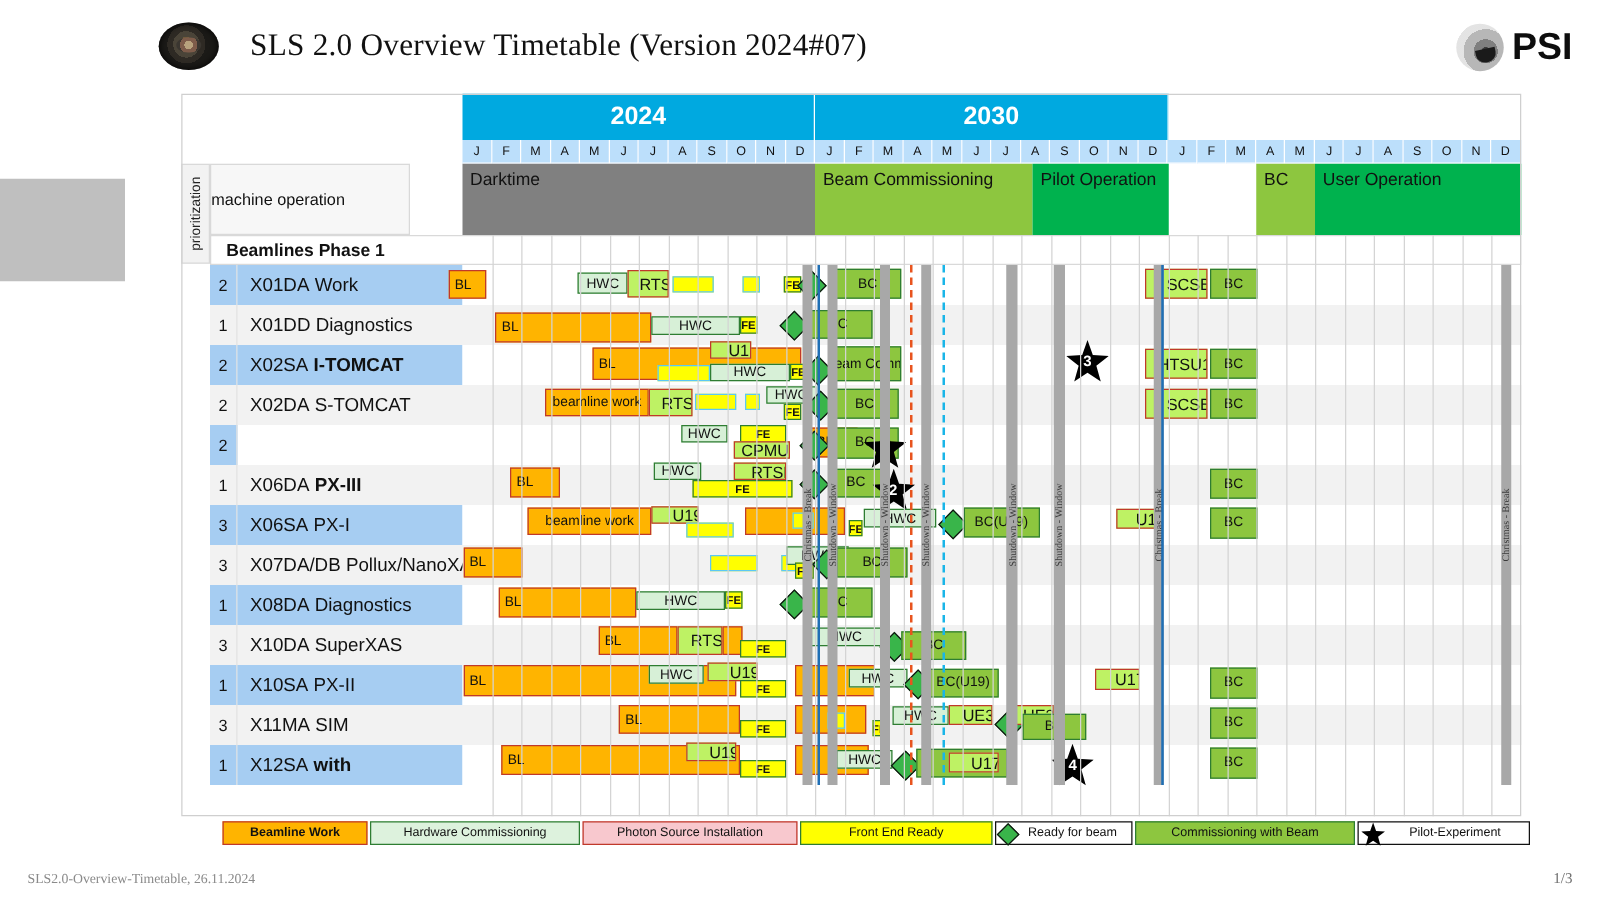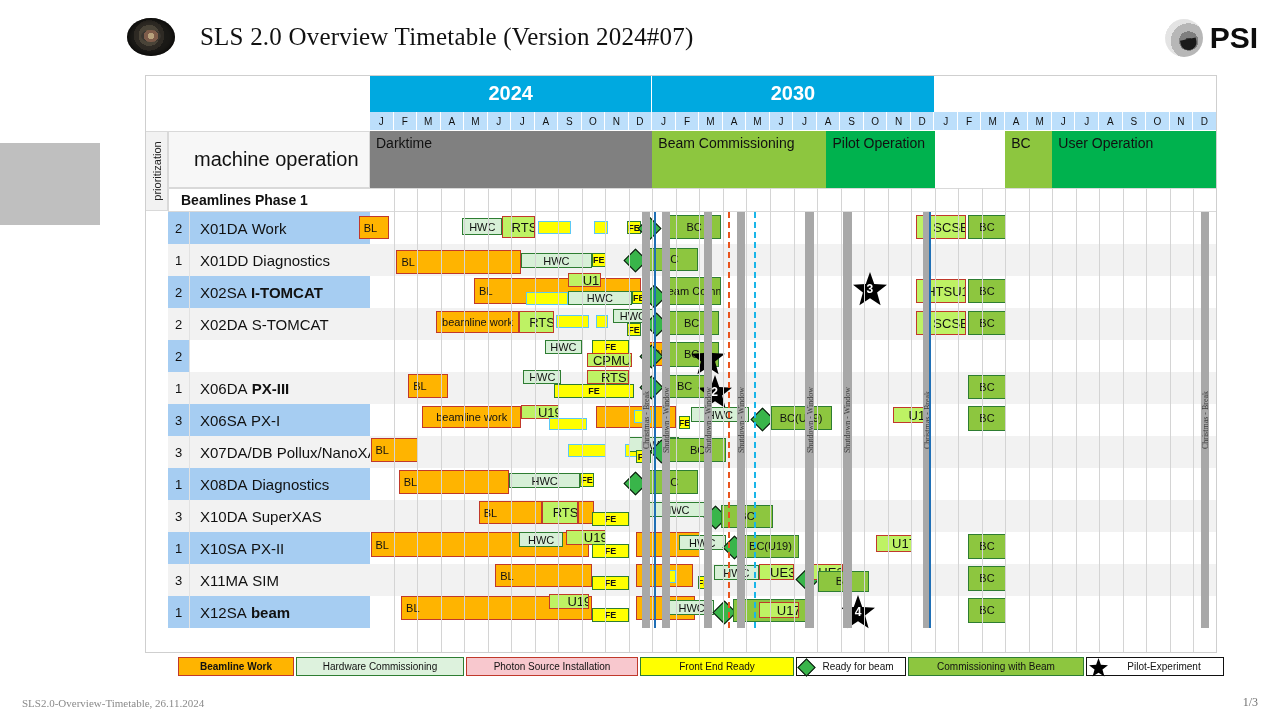--- a/index.html
+++ b/index.html
@@ -62,23 +62,23 @@
     position:absolute;left:0;top:56px;width:23px;height:80px;
     background:#f2f2f2;border:1px solid #d9d9d9;box-sizing:border-box;
     display:flex;align-items:center;justify-content:center;
   }
   #prio-head span{
     transform:rotate(-90deg);white-space:nowrap;font-size:11px;color:#222;
   }
   
   #mach-row{position:absolute;left:23px;top:56px;width:1049px;height:57px;}
   #mach-label{
-    position:absolute;left:0;top:0;width:202px;height:100%;
+    position:absolute;left:0;top:0;width:160px;height:100%;
     background:#f7f7f7;border:1px solid #d9d9d9;box-sizing:border-box;
-    display:flex;align-items:center;padding-left:25px;font-size:20px;color:#111;
+    display:flex;align-items:center;padding-left:0;font-size:13px;color:#111;
   }
   .mach-seg{
     position:absolute;top:0;height:57px;box-sizing:border-box;
     font-size:14px;color:#111;padding:4px 6px;line-height:1.25;overflow:hidden;
   }
   
   #phase-row{
     position:absolute;left:23px;top:113px;width:1049px;height:24px;
     background:#ffffff;border:1px solid #d9d9d9;box-sizing:border-box;
   }
@@ -276,21 +276,21 @@
         <div class="bl-name"><span>X10SA</span>&nbsp;<span>PX-II</span></div>
         <div class="track"></div>
       </div>
       <div class="bl-row even" style="top: 489px;">
         <div class="bl-prio">3</div>
         <div class="bl-name"><span>X11MA</span>&nbsp;<span>SIM</span></div>
         <div class="track"></div>
       </div>
       <div class="bl-row odd hl" style="top: 521px;">
         <div class="bl-prio">1</div>
-        <div class="bl-name"><span>X12SA</span>&nbsp;<b>beam</b></div>
+        <div class="bl-name"><span>X12SA</span>&nbsp;<b>with</b></div>
         <div class="track"></div>
       </div>
       <div class="bar bl" style="left: 213.764px; width: 30.5861px; top: 141px; height: 23px;">BL</div>
       <div class="bar hwc" style="left: 317.286px; width: 39.9972px; top: 143px; height: 17px;">HWC</div>
       <div class="bar psi" style="left: 357.283px; width: 32.9389px; top: 141px; height: 22px;">RTSB</div>
       <div class="bar fe2" style="left: 392.575px; width: 32.9389px; top: 146px; height: 13px;"></div>
       <div class="bar fe2" style="left: 449.042px; width: 14.1167px; top: 146px; height: 13px;"></div>
       <div class="bar fe" style="left: 481.981px; width: 14.1167px; top: 146px; height: 13px;">FE</div>
       <div class="diamond" style="left: 496.097px; top: 145px;"></div>
       <div class="bar bc" style="left: 521.978px; width: 54.1139px; top: 140px; height: 24px;">BC</div>

